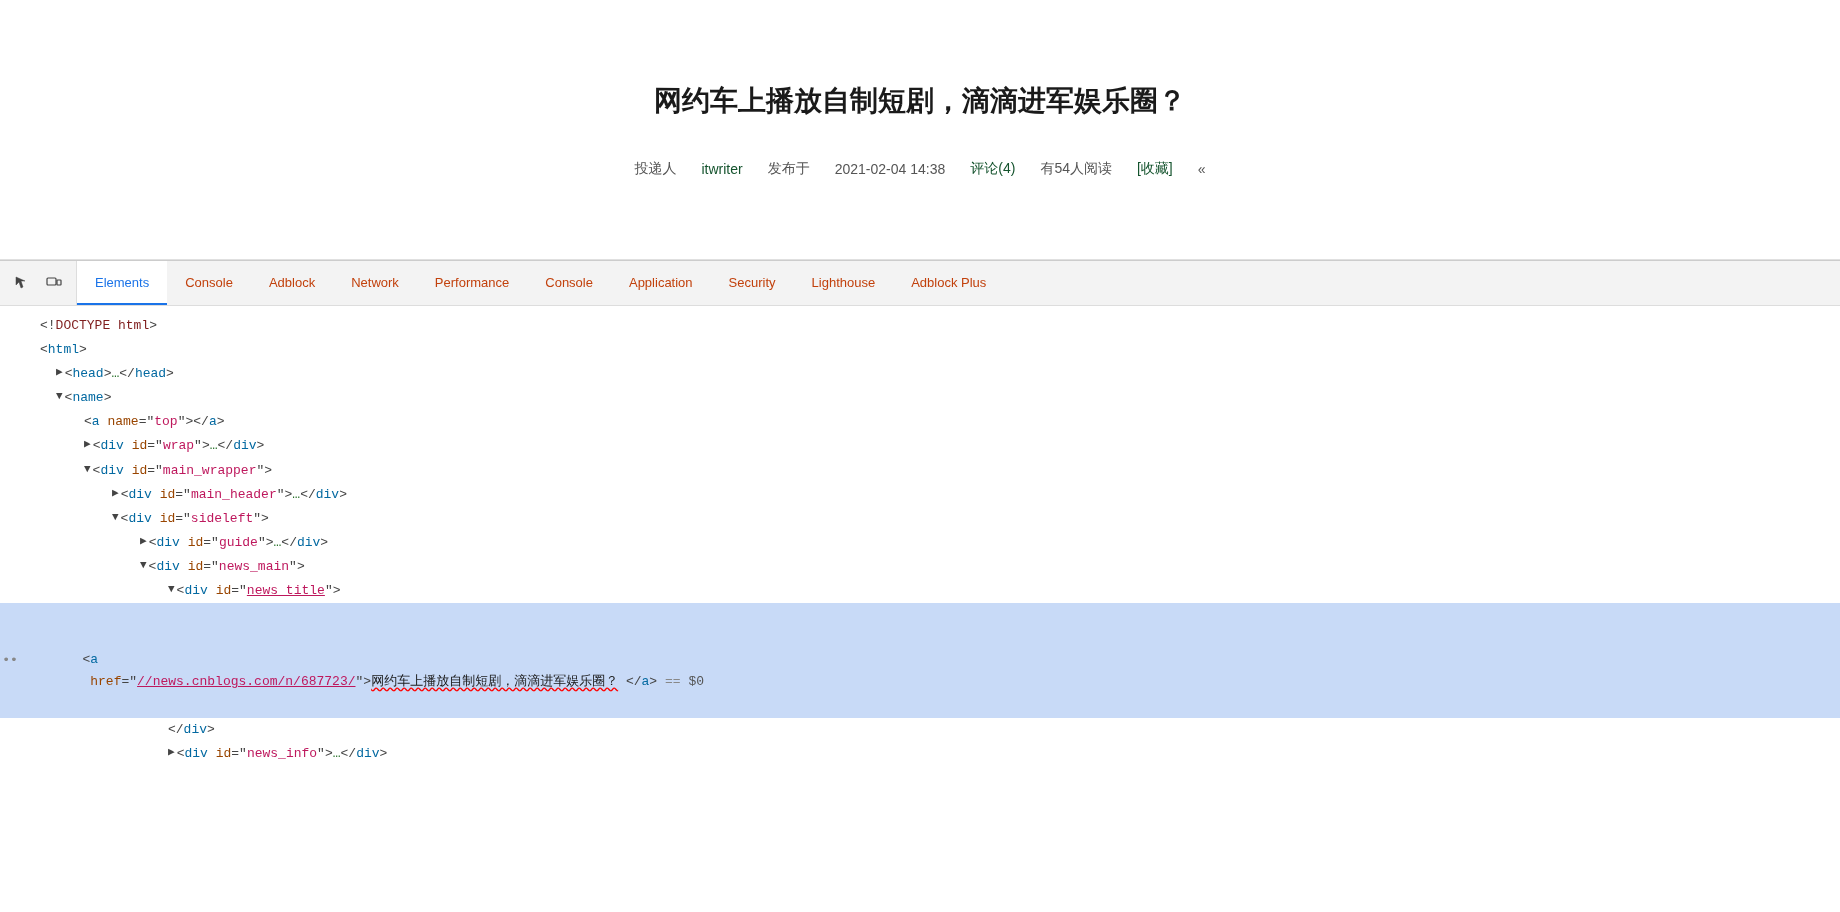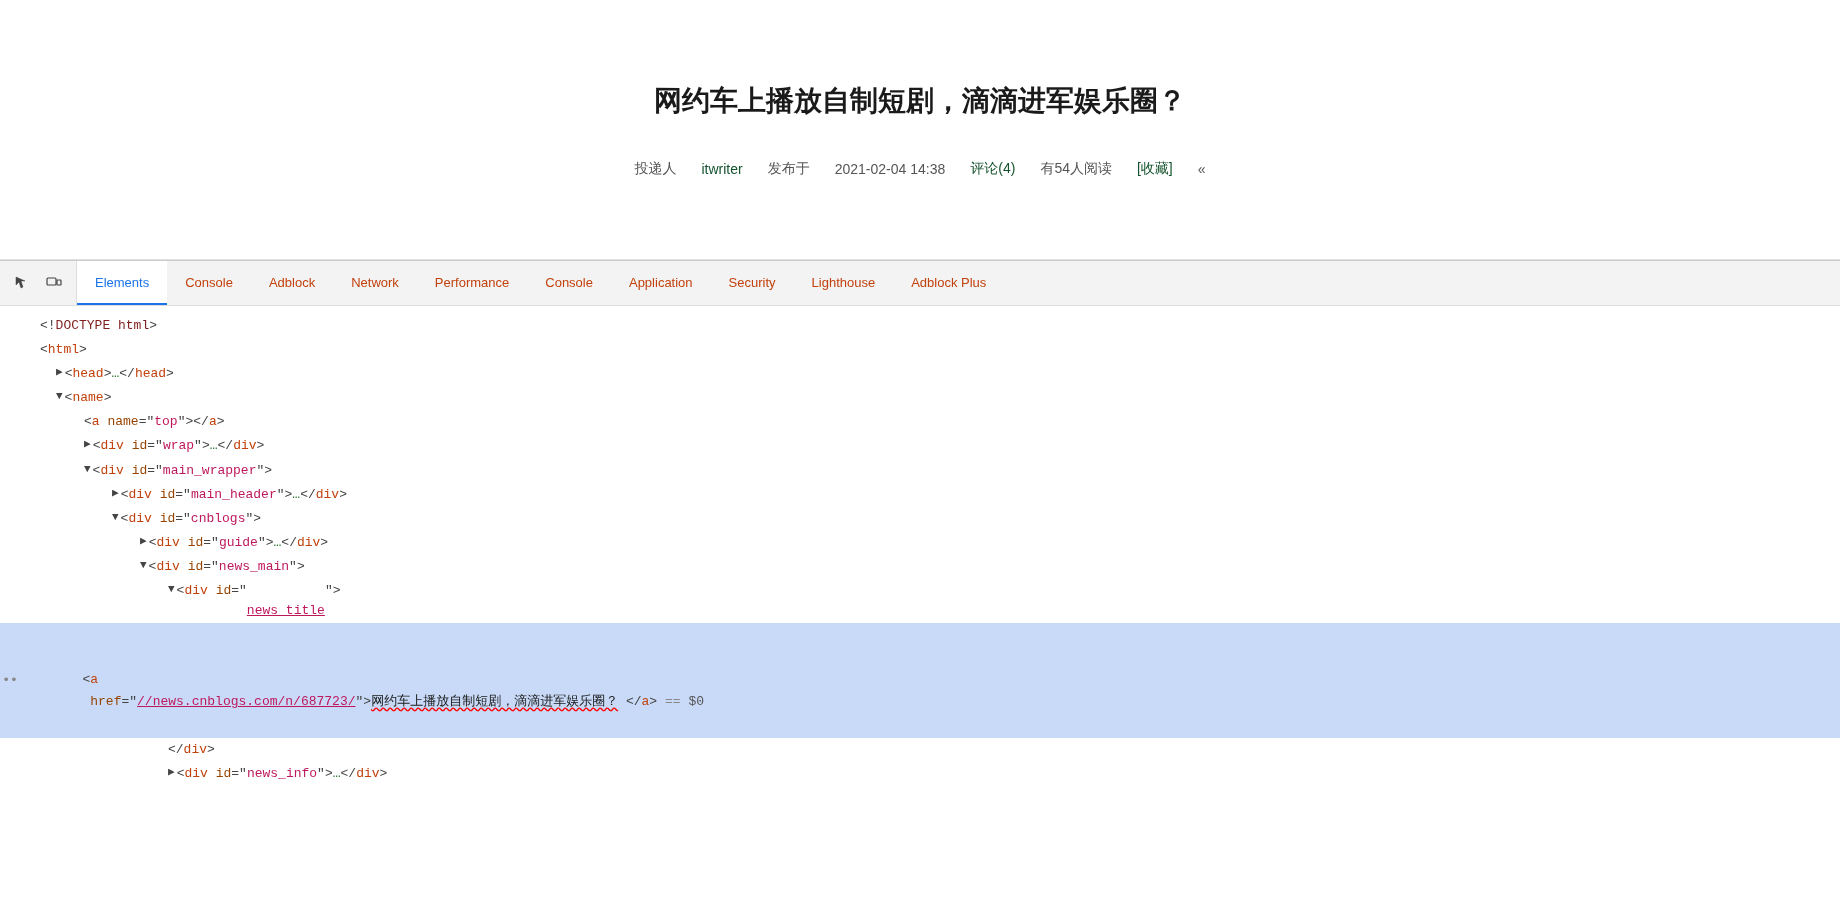--- a/index.html
+++ b/index.html
@@ -130,21 +130,21 @@
       margin-right: 4px;
     }
     .arrow {
       cursor: pointer;
       display: inline-block;
       margin-right: 2px;
       color: #444;
       font-size: 11px;
     }
     .tag-punct { color: #444; }
-    .tag-name { color: #c2410c; text-align: center; }
+    .tag-name { color: #0369a1; text-align: center; }
     .tag-attr-name { color: #994500; }
     .tag-attr-value { color: #be185d; }
     .tag-text { color: #1a1a1a; }
     .tag-comment { color: #236e25; }
     .tag-doctype { color: #7f1d1d; }
   </style>
 </head>
 <body>
 
 <div class="page-area">
@@ -247,21 +247,21 @@
       <span class="arrow">▶</span>
       <span class="tag-punct">&lt;</span><span class="tag-name">div</span>
       <span> </span><span class="tag-attr-name">id</span><span class="tag-punct">="</span><span class="tag-attr-value">main_header</span><span class="tag-punct">"</span><span class="tag-punct">&gt;</span><span class="tag-comment">…</span><span class="tag-punct">&lt;/</span><span class="tag-name">div</span><span class="tag-punct">&gt;</span>
     </div>
 
     <div class="html-line indent-4">
       <span class="dot-dot"></span>
       <span style="width:24px;display:inline-block"></span>
       <span class="arrow">▼</span>
       <span class="tag-punct">&lt;</span><span class="tag-name">div</span>
-      <span> </span><span class="tag-attr-name">id</span><span class="tag-punct">="</span><span class="tag-attr-value">cnblogs</span><span class="tag-punct">"</span><span class="tag-punct">&gt;</span>
+      <span> </span><span class="tag-attr-name">id</span><span class="tag-punct">="</span><span class="tag-attr-value">sideleft</span><span class="tag-punct">"</span><span class="tag-punct">&gt;</span>
     </div>
 
     <div class="html-line indent-5">
       <span class="dot-dot"></span>
       <span style="width:36px;display:inline-block"></span>
       <span class="arrow">▶</span>
       <span class="tag-punct">&lt;</span><span class="tag-name">div</span>
       <span> </span><span class="tag-attr-name">id</span><span class="tag-punct">="</span><span class="tag-attr-value">guide</span><span class="tag-punct">"</span><span class="tag-punct">&gt;</span><span class="tag-comment">…</span><span class="tag-punct">&lt;/</span><span class="tag-name">div</span><span class="tag-punct">&gt;</span>
     </div>
 
@@ -271,21 +271,21 @@
       <span class="arrow">▼</span>
       <span class="tag-punct">&lt;</span><span class="tag-name">div</span>
       <span> </span><span class="tag-attr-name">id</span><span class="tag-punct">="</span><span class="tag-attr-value">news_main</span><span class="tag-punct">"</span><span class="tag-punct">&gt;</span>
     </div>
 
     <div class="html-line indent-6">
       <span class="dot-dot"></span>
       <span style="width:48px;display:inline-block"></span>
       <span class="arrow">▼</span>
       <span class="tag-punct">&lt;</span><span class="tag-name">div</span>
-      <span> </span><span class="tag-attr-name">id</span><span class="tag-punct">="</span><span class="tag-attr-value" style="text-decoration: underline; margin-top: 20px;">news_title</span><span class="tag-punct">"</span><span class="tag-punct">&gt;</span>
+      <span> </span><span class="tag-attr-name">id</span><span class="tag-punct">="</span><span class="tag-attr-value" style="text-decoration: underline;">news_title</span><span class="tag-punct">"</span><span class="tag-punct">&gt;</span>
     </div>
 
     <div style="display:flex; align-items:center; background:#c8daf7; padding: 1px 0;">
       <div style="width:20px; flex-shrink:0; text-align:center; color:#888; font-family: 'Consolas', monospace; font-size:13px;">••</div>
       <div style="font-family: 'Consolas','Monaco','Courier New',monospace; font-size:13px; padding: 1px 8px 1px 0; white-space:pre;">
         <span style="width:60px;display:inline-block"></span>
         <span class="tag-punct">&lt;</span><span class="tag-name">a</span>
         <span> </span><span class="tag-attr-name">href</span><span class="tag-punct">="</span><span class="tag-attr-value" style="text-decoration:underline;">//news.cnblogs.com/n/687723/</span><span class="tag-punct">"</span><span class="tag-punct">&gt;</span><span class="tag-text" style="text-decoration: underline wavy red;">网约车上播放自制短剧，滴滴进军娱乐圈？</span><span class="tag-punct"> &lt;/</span><span class="tag-name">a</span><span class="tag-punct">&gt;</span><span> </span><span style="color:#888; font-size:13px;">== </span><span style="color:#555; font-size:13px;">$0</span>
       </div>
     </div>

